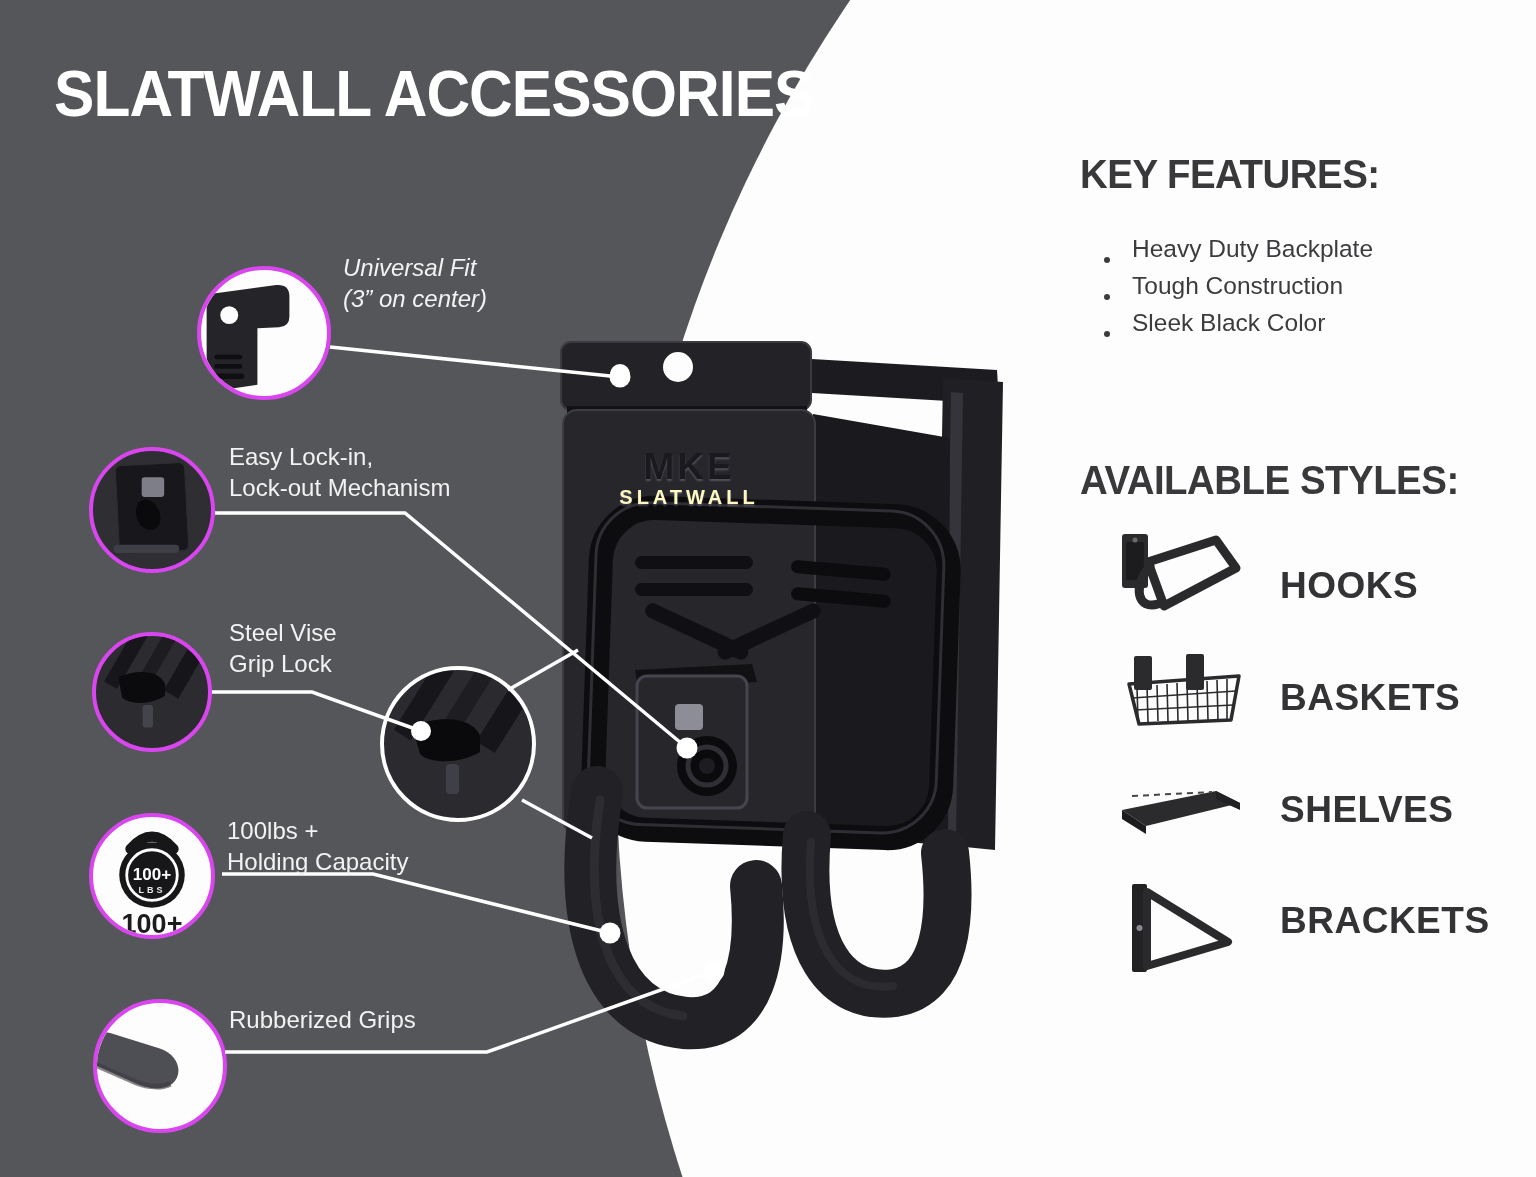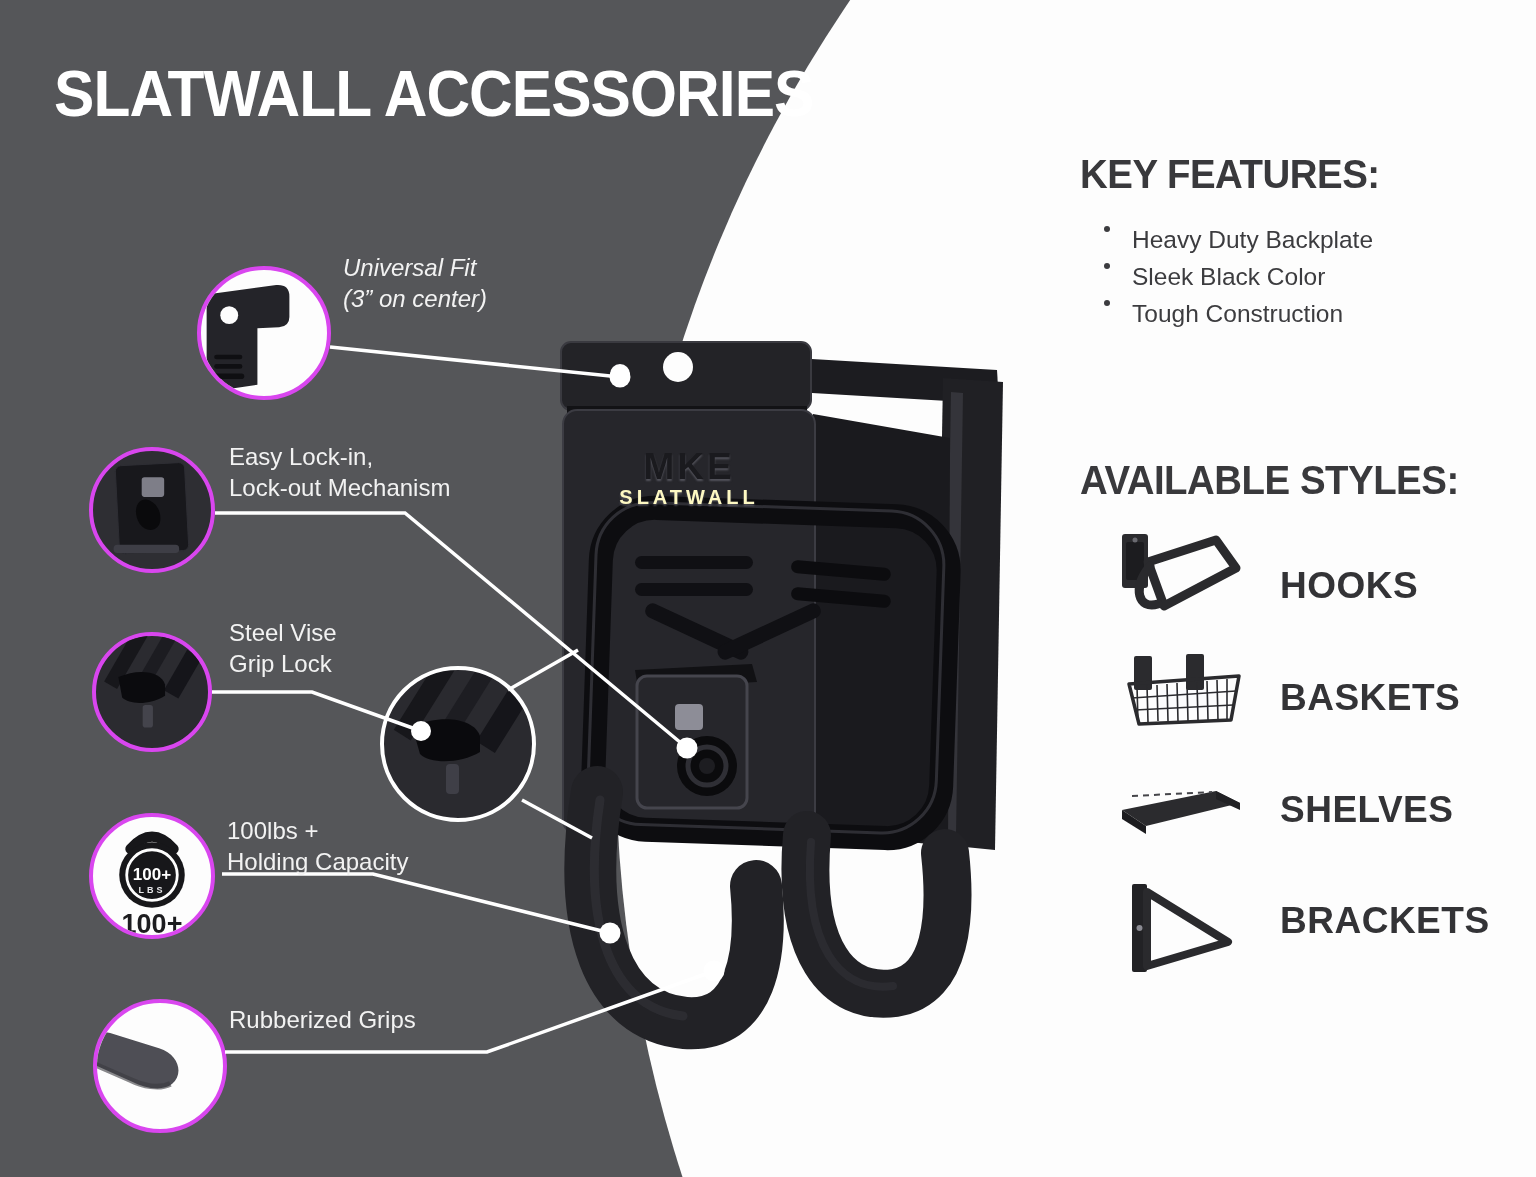--- a/index.html
+++ b/index.html
@@ -55,21 +55,21 @@
   .overlay { position:absolute; left:0; top:0; }
 
   
   .rc-heading { position:absolute; font-size:40px; font-weight:800; color:#39393c;
                 letter-spacing:-0.5px; transform:scaleX(0.96); transform-origin:left top;
                 white-space:nowrap; }
   .h-features { left:1080px; top:152px; }
   .h-styles   { left:1080px; top:458px; }
 
   .features-list { position:absolute; left:1104px; top:226px; list-style:none; }
-  .features-list li { display:flex; align-items:flex-start; height:37px; gap:22px; }
+  .features-list li { display:flex; align-items:flex-end; height:37px; gap:22px; }
   .bullet-dot { width:6px; height:6px; border-radius:50%; background:#3c3c3f; flex:0 0 auto; }
   .feature-text { font-size:24.5px; color:#3c3c3f; }
 
   .style-icon { position:absolute; }
   .style-label { position:absolute; left:1280px; font-size:37px; font-weight:800;
                  color:#333336; letter-spacing:0.5px;text-align:center; }
   .sl-hooks    { top:565px; }
   .sl-baskets  { top:677px; }
   .sl-shelves  { top:789px; }
   .sl-brackets { top:900px; }
@@ -224,25 +224,25 @@
   <div class="co-label lb-5">Rubberized Grips</div>
 
   <h2 class="rc-heading h-features">KEY FEATURES:</h2>
   <ul class="features-list">
     <li>
       <span class="bullet-dot"></span>
       <span class="feature-text">Heavy Duty Backplate</span>
     </li>
     <li>
       <span class="bullet-dot"></span>
-      <span class="feature-text">Sleek Black Color</span>
+      <span class="feature-text">Tough Construction</span>
     </li>
     <li>
       <span class="bullet-dot"></span>
-      <span class="feature-text">Tough Construction</span>
+      <span class="feature-text">Sleek Black Color</span>
     </li>
   </ul>
 
   <h2 class="rc-heading h-styles">AVAILABLE STYLES:</h2>
 
   <svg class="style-icon si-hooks" viewBox="0 0 128 96">
     <rect x="6" y="2" width="26" height="54" rx="3" fill="#2b2b2e"></rect>
     <rect x="10" y="10" width="18" height="38" rx="2" fill="#1c1c1f"></rect>
     <circle cx="19" cy="8" r="2.5" fill="#6a6a70"></circle>
     <path d="M32 30 L100 8 L120 36 L48 74 Z" fill="none" stroke="#2a2a2d" stroke-width="9" stroke-linejoin="round"></path>

